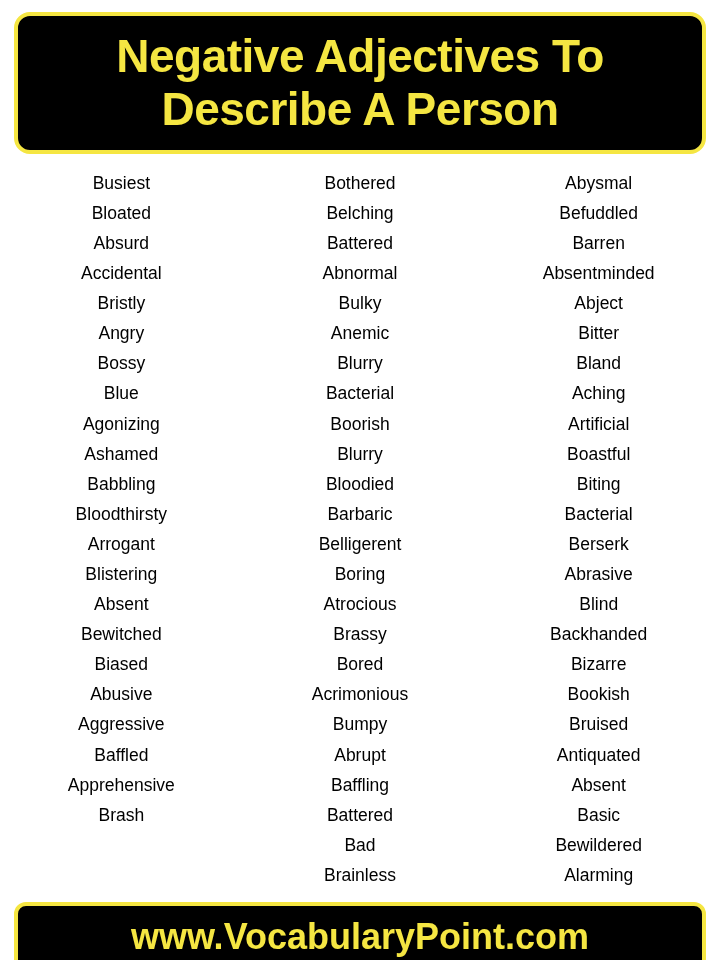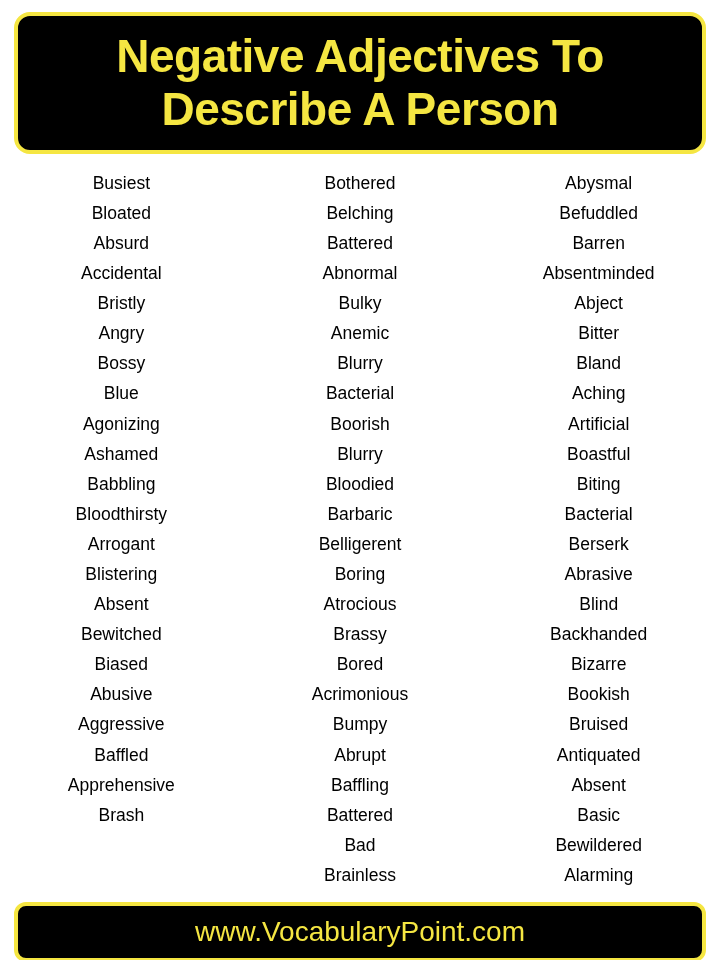--- a/index.html
+++ b/index.html
@@ -55,22 +55,22 @@
       background: #000000;
       border: 4px solid #f5e642;
       border-radius: 12px;
       margin: 4px 14px 12px 14px;
       padding: 10px 20px;
       text-align: center;
     }
 
     #footer span {
       color: #f5e642;
-      font-size: 28px;
-      font-weight: 400;
+      font-size: 36px;
+      font-weight: 700;
       font-family: Arial, sans-serif;
     }
   </style>
 </head>
 <body>
 
 <div id="header">
   <h1>Negative Adjectives To Describe A Person</h1>
 </div>
 

